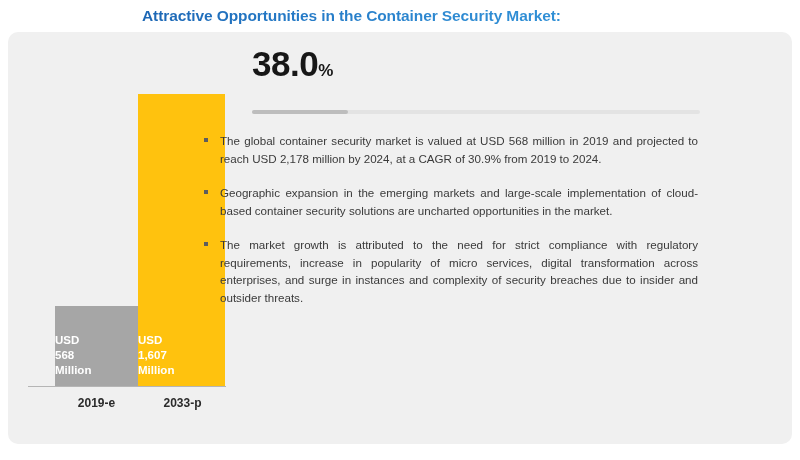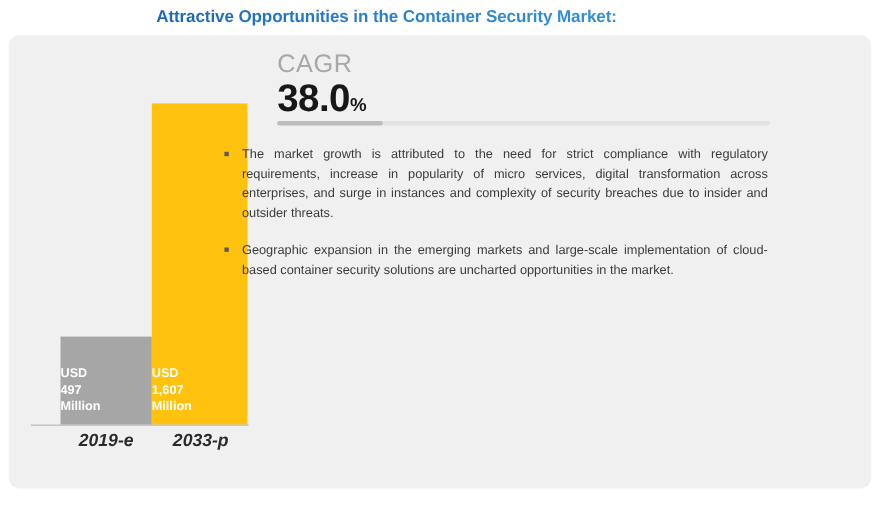--- a/index.html
+++ b/index.html
@@ -36,21 +36,21 @@
     font-weight:bold;line-height:15px;
   }
   .bar-2019{left:35px;width:83px;height:80px;background:#a6a6a6;}
   .bar-2024{left:118px;width:87px;height:292px;background:#ffc20e;}
   .axis-line{
     position:absolute;left:8px;bottom:33px;width:198px;height:1px;
     background:#b5b5b5;
   }
   .xtick{
     position:absolute;bottom:10px;text-align:center;
-    font-size:16px;font-weight:bold;color:#2b2b2b;font-style:italic;
+    font-size:12px;font-weight:bold;color:#2b2b2b;
   }
   .xtick-0{left:30px;width:93px;}
   .xtick-1{left:116px;width:93px;}
 
   
   .cagr{position:absolute;left:252px;top:44px;}
   .cagr-label{
     font-size:23px;color:#a8a8a8;letter-spacing:0.5px;line-height:26px;
   }
   .cagr-value{
@@ -89,51 +89,54 @@
 
   <div class="panel"></div>
 
   <div class="title">Attractive Opportunities in the Container Security Market:</div>
 
   <div class="chart">
 
     <div class="bar bar-2019">
       <div class="blabel">
         <div>USD</div>
-        <div>497</div>
+        <div>568</div>
         <div>Million</div>
       </div>
     </div>
 
     <div class="bar bar-2024">
       <div class="blabel">
         <div>USD</div>
         <div>1,607</div>
         <div>Million</div>
       </div>
     </div>
 
     <div class="axis-line"></div>
 
     <div class="xtick xtick-0">2019-e</div>
     <div class="xtick xtick-1">2033-p</div>
   </div>
 
   <div class="cagr">
-    <div class="cagr-label">CAGR</div>
     <div class="cagr-value"><span>38.0</span><span class="cagr-pct">%</span></div>
     <div class="cagr-rule">
       <div class="cagr-rule-fill"></div>
     </div>
   </div>
 
   <div class="bullets">
     <div class="bullet">
       <span class="sq"></span>
-      <span>The market growth is attributed to the need for strict compliance with regulatory requirements, increase in popularity of micro services, digital transformation across enterprises, and surge in instances and complexity of security breaches due to insider and outsider threats.</span>
+      <span>The global container security market is valued at USD 568 million in 2019 and projected to reach USD 2,178 million by 2024, at a CAGR of 30.9% from 2019 to 2024.</span>
     </div>
     <div class="bullet">
       <span class="sq"></span>
       <span>Geographic expansion in the emerging markets and large-scale implementation of cloud-based container security solutions are uncharted opportunities in the market.</span>
+    </div>
+    <div class="bullet">
+      <span class="sq"></span>
+      <span>The market growth is attributed to the need for strict compliance with regulatory requirements, increase in popularity of micro services, digital transformation across enterprises, and surge in instances and complexity of security breaches due to insider and outsider threats.</span>
     </div>
   </div>
 
 </div>
 
 </body></html>

